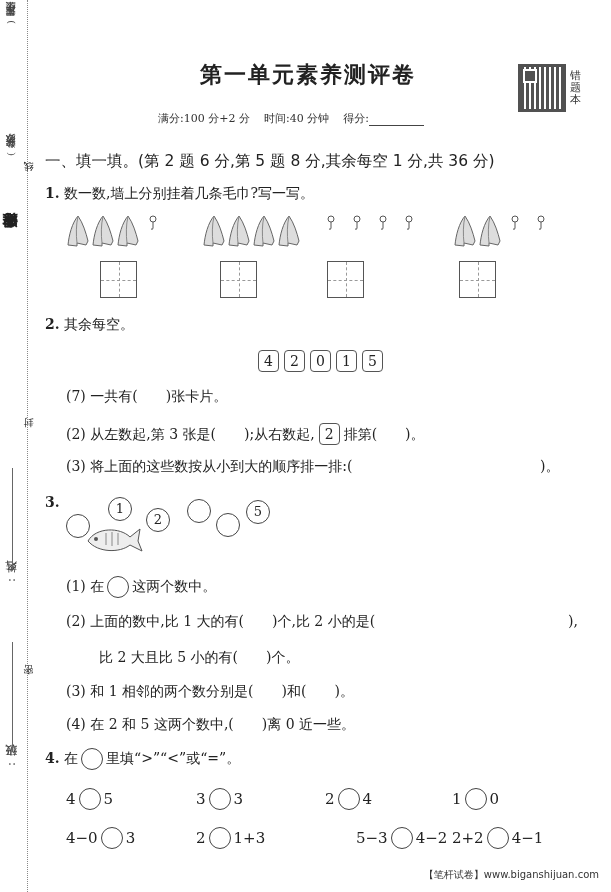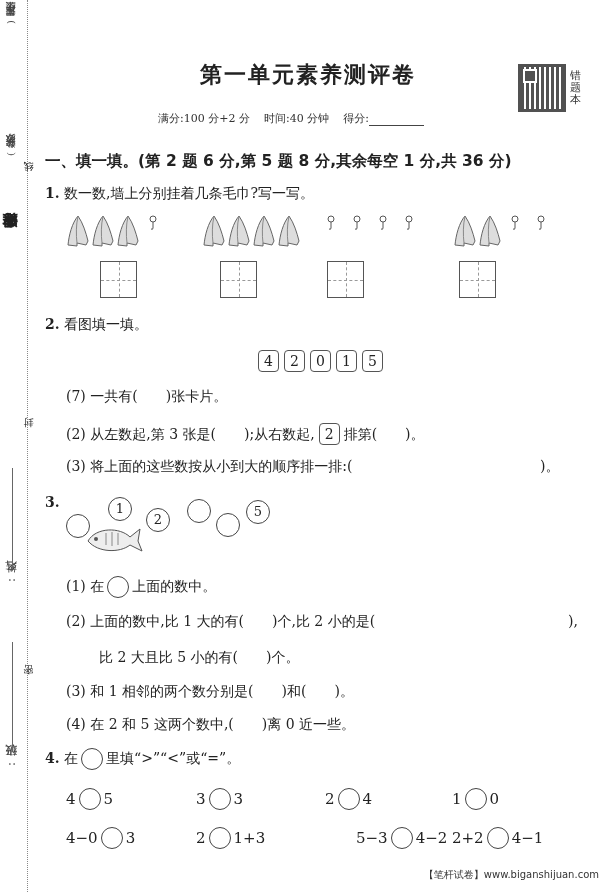--- a/index.html
+++ b/index.html
@@ -8,21 +8,21 @@
 .abs{position:absolute}
 .margin-dots{position:absolute;left:27px;top:0;height:892px;border-left:1.5px dotted #888}
 .vtext{position:absolute;writing-mode:vertical-rl;transform:rotate(180deg);white-space:nowrap}
 .title{left:200px;top:60px;font-size:22px;font-weight:bold;letter-spacing:2px;font-family:"DejaVu Serif",serif}
 .meta{left:158px;top:111px;font-size:11px;color:#333}
 .meta .blank{display:inline-block;width:55px;border-bottom:1px solid #444;vertical-align:bottom;height:12px}
 .qr{left:518px;top:64px;width:48px;height:48px;background:
  repeating-linear-gradient(90deg,#333 0 3px,#fff 3px 5px),#fff;opacity:.85;border:3px solid #333}
 .qr::before{content:"";position:absolute;left:2px;top:2px;width:10px;height:10px;border:2px solid #fff;background:#333}
 .qrlabel{left:570px;top:70px;font-size:11px;line-height:12px;width:12px;color:#333}
-.section{left:45px;top:151px;font-size:15.5px;font-weight:bold;font-family:"DejaVu Sans",sans-serif}
+.section{left:45px;top:151px;font-size:15.5px;font-weight:normal;font-family:"DejaVu Sans",sans-serif}
 .q{font-size:14px;font-family:"DejaVu Serif",serif}
 .qnum{font-weight:bold;font-family:"DejaVu Serif",serif}
 .towel{position:absolute;width:22px;height:33px}
 .hook{position:absolute;width:10px;height:16px}
 .tian{position:absolute;width:37px;height:37px;border:1px solid #555}
 .tian::before{content:"";position:absolute;left:50%;top:0;bottom:0;border-left:1px dashed #999}
 .tian::after{content:"";position:absolute;top:50%;left:0;right:0;border-top:1px dashed #999}
 .card{display:inline-block;width:21px;height:22px;border:1px solid #555;border-radius:4px;text-align:center;line-height:20px;font-size:14px;margin-right:5px}
 .circ{position:absolute;border:1px solid #444;border-radius:50%;text-align:center;font-size:13px}
 .icirc{display:inline-block;width:22px;height:22px;border:1px solid #444;border-radius:50%;vertical-align:middle;margin:0 3px}
@@ -125,21 +125,21 @@
         <path d="M5 7 L5 13 Q5 15 3 14" stroke="#555" fill="none"></path>
       </svg></div>
   </div>
 <div class="tian" style="left:100px;top:261px"></div>
 <div class="tian" style="left:220px;top:261px"></div>
 <div class="tian" style="left:327px;top:261px"></div>
 <div class="tian" style="left:459px;top:261px"></div>
 
 <div class="abs q" style="left:45px;top:316px">
   <span class="qnum">2.</span>
-  <span>看图填一填。</span>
+  <span>其余每空。</span>
 </div>
 <div class="abs" style="left:258px;top:350px">
   <span class="card">4</span><span class="card">2</span><span class="card">0</span><span class="card">1</span><span class="card">5</span>
 </div>
 <div class="abs q" style="left:66px;top:388px">(7) 一共有(　　)张卡片。</div>
 <div class="abs q" style="left:66px;top:423px">
   <span>(2) 从左数起,第 3 张是(　　);从右数起,</span><span class="card" style="margin:0 4px">2</span><span>排第(　　)。</span>
 </div>
 <div class="abs q" style="left:66px;top:458px">(3) 将上面的这些数按从小到大的顺序排一排:(</div>
 <div class="abs q" style="left:540px;top:458px">)。</div>
@@ -150,21 +150,21 @@
 <div class="circ" style="left:146px;top:508px;width:24px;height:24px;line-height:22px">2</div>
 <div class="circ" style="left:187px;top:499px;width:24px;height:24px"></div>
 <div class="circ" style="left:216px;top:513px;width:24px;height:24px"></div>
 <div class="circ" style="left:246px;top:500px;width:24px;height:24px;line-height:22px">5</div>
 <svg class="abs" style="left:84px;top:523px" width="60" height="32" viewBox="0 0 60 32">
   <path d="M4 18 C12 4,36 4,46 14 L56 6 L54 18 L58 28 L46 22 C36 30,14 30,4 18Z" fill="#eee" stroke="#555"></path>
   <circle cx="12" cy="16" r="2" fill="#555"></circle>
   <path d="M22 10 L22 22 M28 9 L28 23 M34 10 L34 22" stroke="#888"></path>
 </svg>
 <div class="abs q" style="left:66px;top:576px">
-  <span>(1) 在</span><span class="icirc"></span><span>上面的数中。</span>
+  <span>(1) 在</span><span class="icirc"></span><span>这两个数中。</span>
 </div>
 <div class="abs q" style="left:66px;top:613px">(2) 上面的数中,比 1 大的有(　　)个,比 2 小的是(</div>
 <div class="abs q" style="left:568px;top:613px">),</div>
 <div class="abs q" style="left:99px;top:649px">比 2 大且比 5 小的有(　　)个。</div>
 <div class="abs q" style="left:66px;top:683px">(3) 和 1 相邻的两个数分别是(　　)和(　　)。</div>
 <div class="abs q" style="left:66px;top:716px">(4) 在 2 和 5 这两个数中,(　　)离 0 近一些。</div>
 
 <div class="abs q" style="left:45px;top:748px">
   <span class="qnum">4.</span>
   <span>在</span><span class="icirc"></span><span>里填“&gt;”“&lt;”或“=”。</span>

